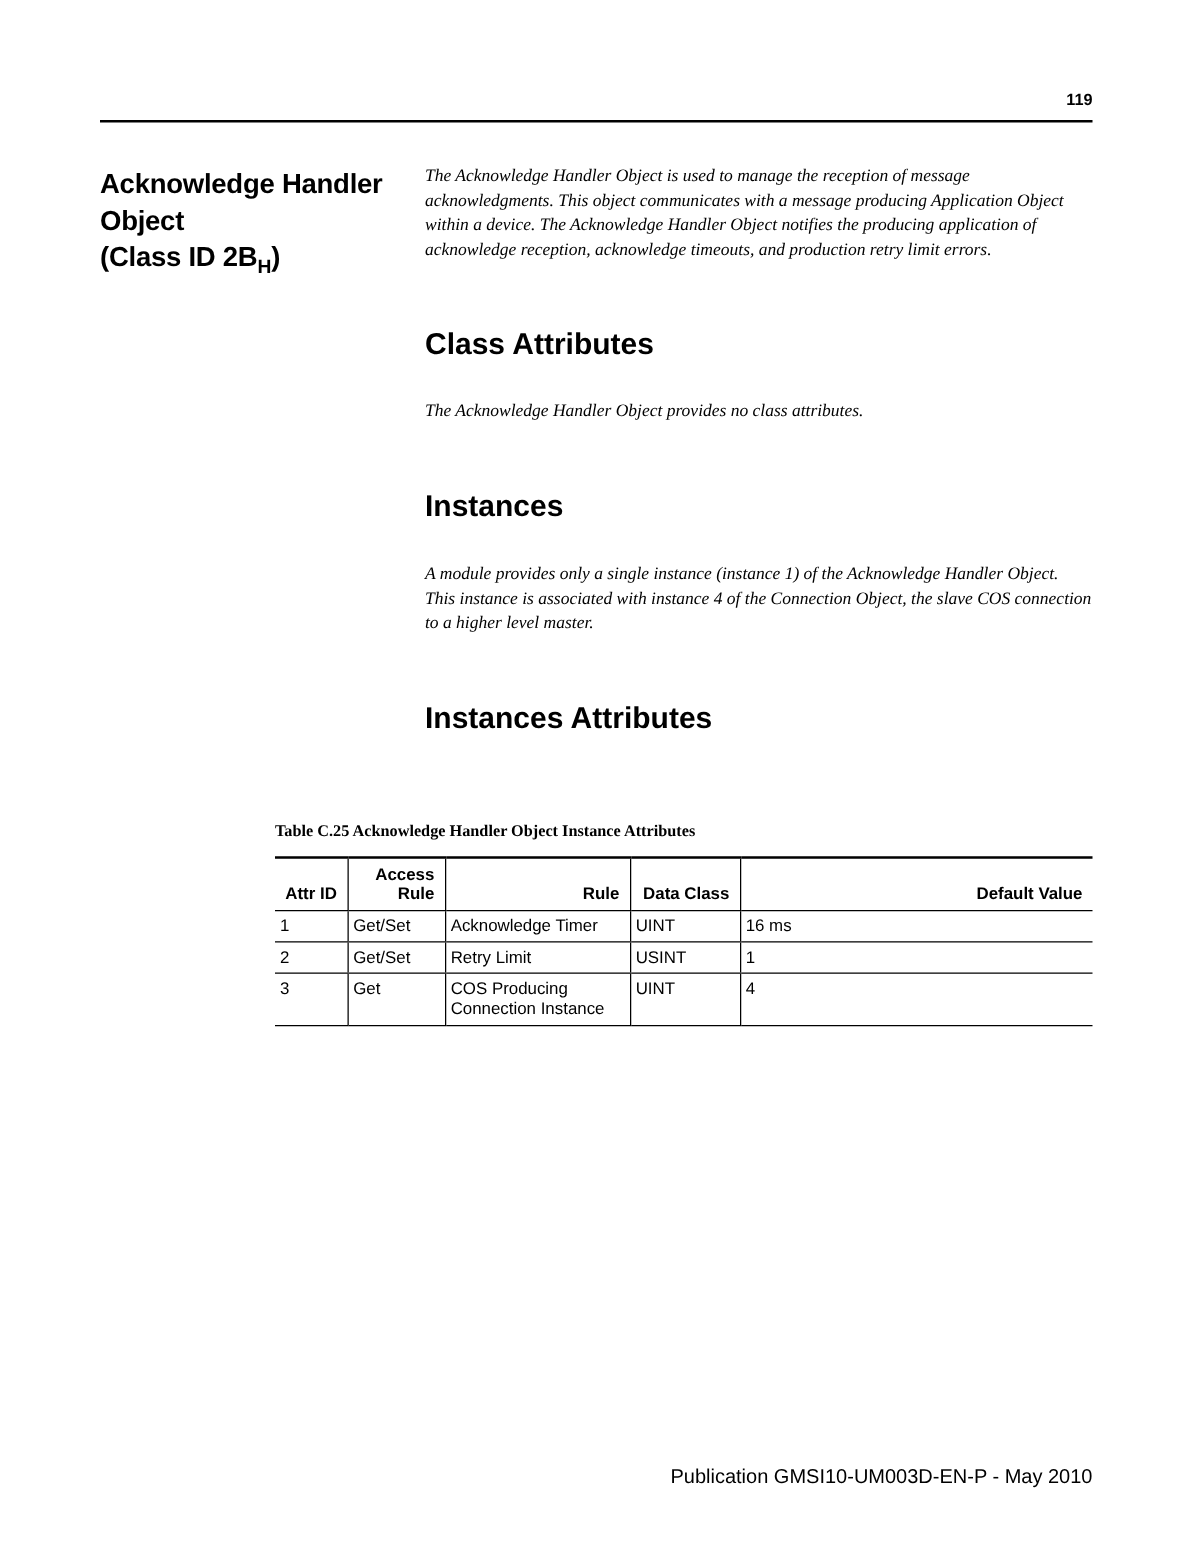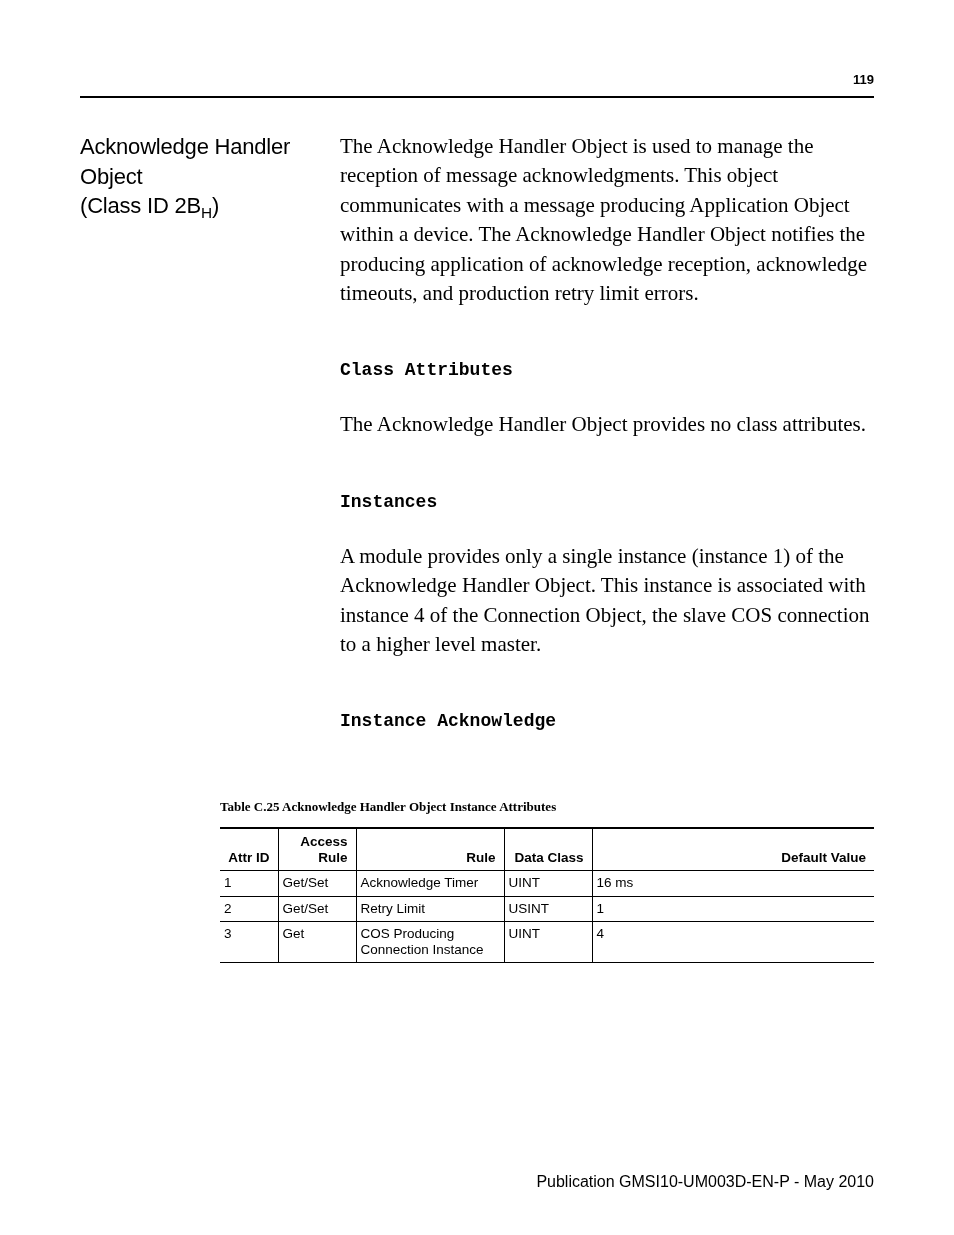--- a/index.html
+++ b/index.html
@@ -40,37 +40,38 @@
   .left-col {
     width: 260px;
     flex: 0 0 260px;
   }
   .right-col {
     flex: 1;
     padding-left: 0px;
   }
   .section-title {
     font-family: "Helvetica Neue", Helvetica, Arial, sans-serif;
-    font-weight: 400;
+    font-weight: 700;
     font-size: 22px;
     line-height: 1.35;
     letter-spacing: -0.2px;
   }
   .section-title sub {
     font-size: 0.7em;
     vertical-align: sub;
   }
   .body-text {
-    font-size: 21px;
+    font-size: 14px;
     line-height: 1.4;
+    font-style: italic;
   }
   .subhead {
-    font-family: Liberation Mono, monospace;
-    font-weight: 700;
-    font-size: 18px;
+    font-family: Liberation Sans, sans-serif;
+    font-weight: 700;
+    font-size: 24px;
     margin-top: 52px;
     margin-bottom: 30px;
   }
   .table-caption {
     font-family: Liberation Serif, serif;
     font-weight: 700;
     font-size: 13px;
     margin-top: 38px;
     margin-bottom: 12px;
   }
@@ -140,21 +141,21 @@
 
     <div class="right-col">
       <div class="body-text">The Acknowledge Handler Object is used to manage the reception of message acknowledgments. This object communicates with a message producing Application Object within a device. The Acknowledge Handler Object notifies the producing application of acknowledge reception, acknowledge timeouts, and production retry limit errors.</div>
 
       <div class="subhead">Class Attributes</div>
       <div class="body-text">The Acknowledge Handler Object provides no class attributes.</div>
 
       <div class="subhead">Instances</div>
       <div class="body-text">A module provides only a single instance (instance 1) of the Acknowledge Handler Object. This instance is associated with instance 4 of the Connection Object, the slave COS connection to a higher level master.</div>
 
-      <div class="subhead">Instance Acknowledge</div>
+      <div class="subhead">Instances Attributes</div>
     </div>
 
   </div>
 
   <div class="table-section">
     <div class="table-caption">Table C.25 Acknowledge Handler Object Instance Attributes</div>
 
     <div class="table-wrap">
       <table>
         <colgroup>

